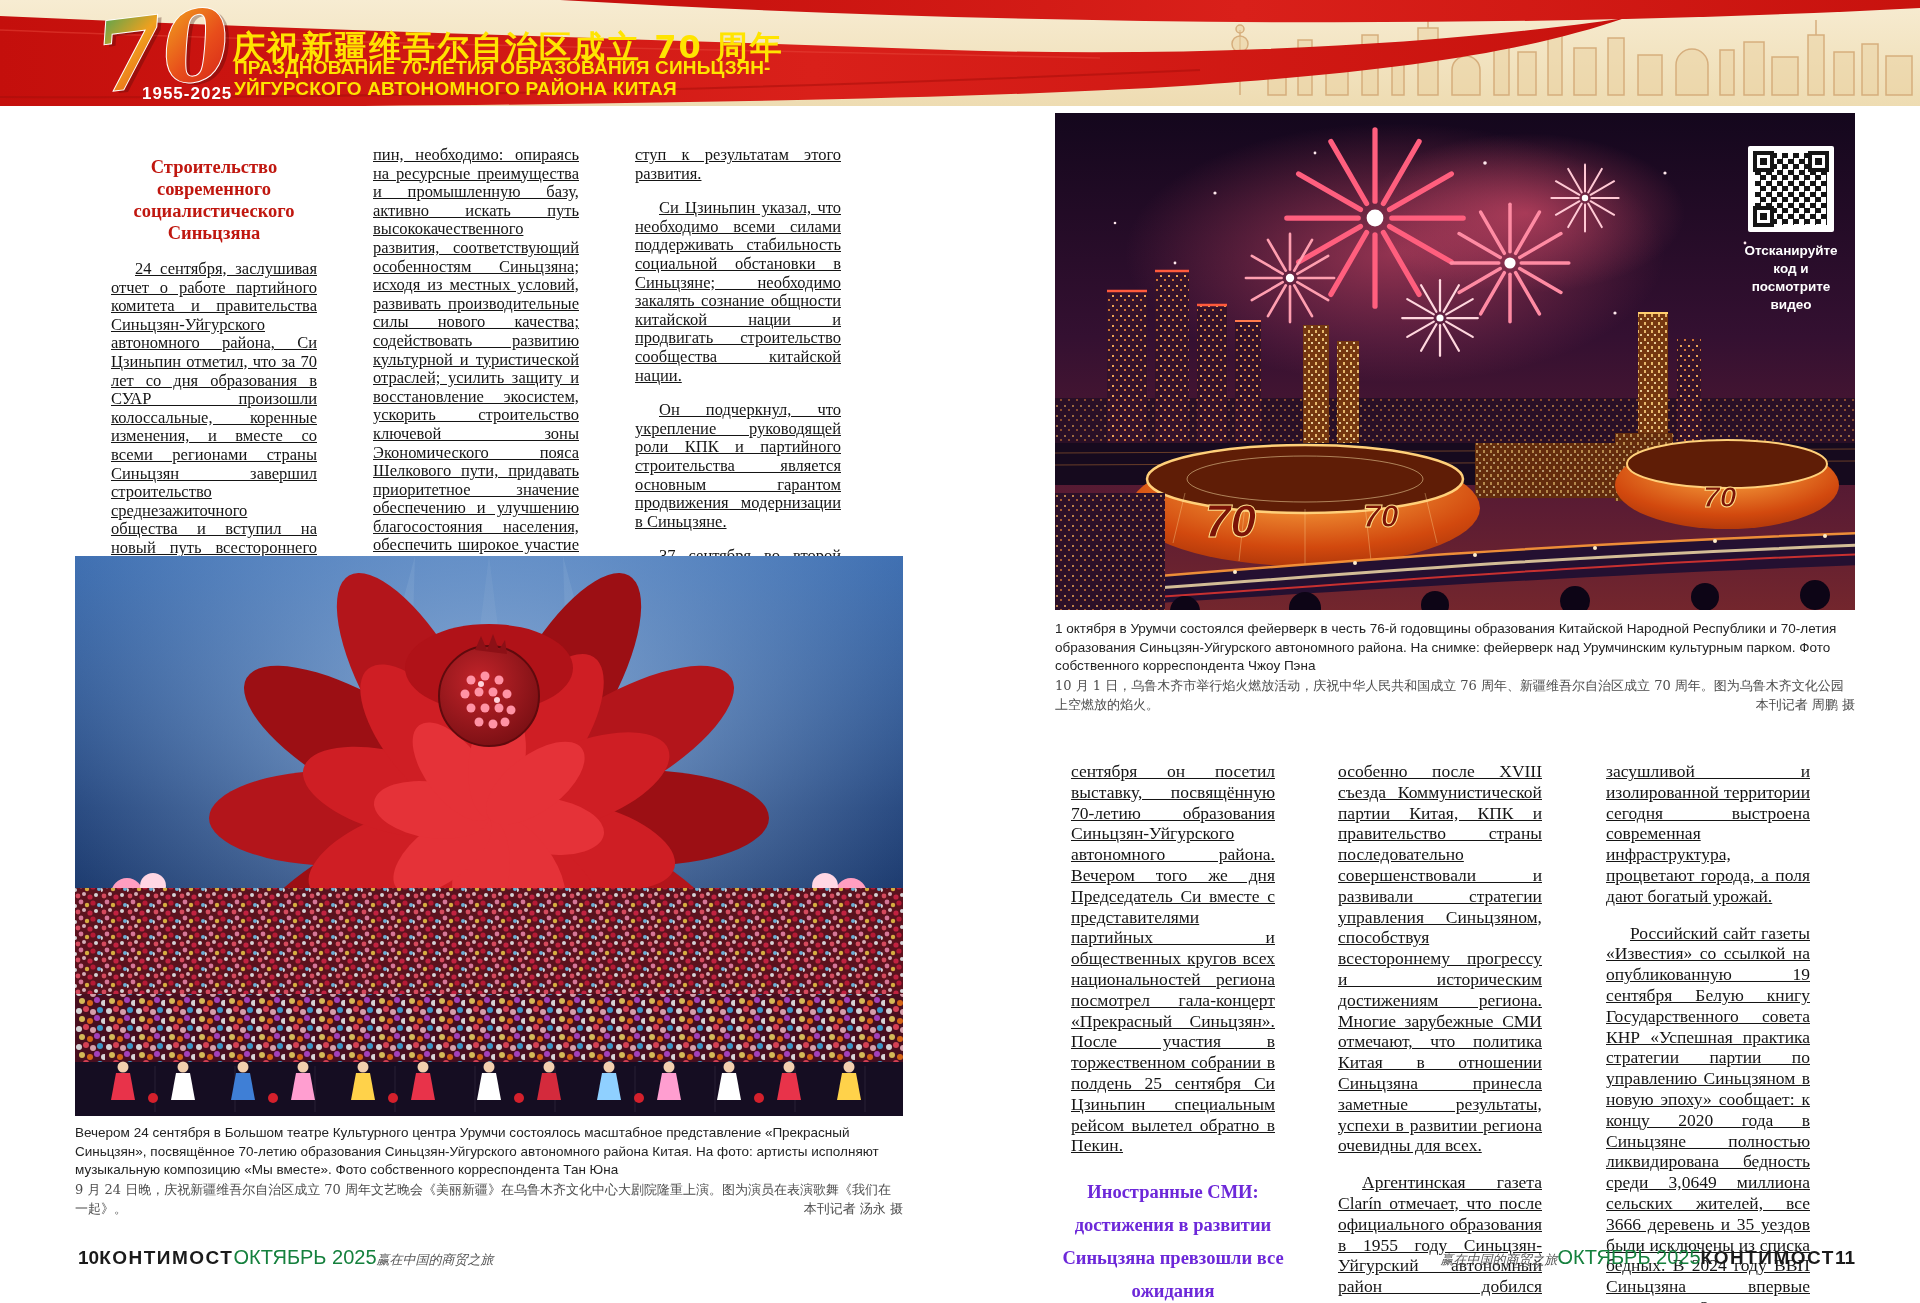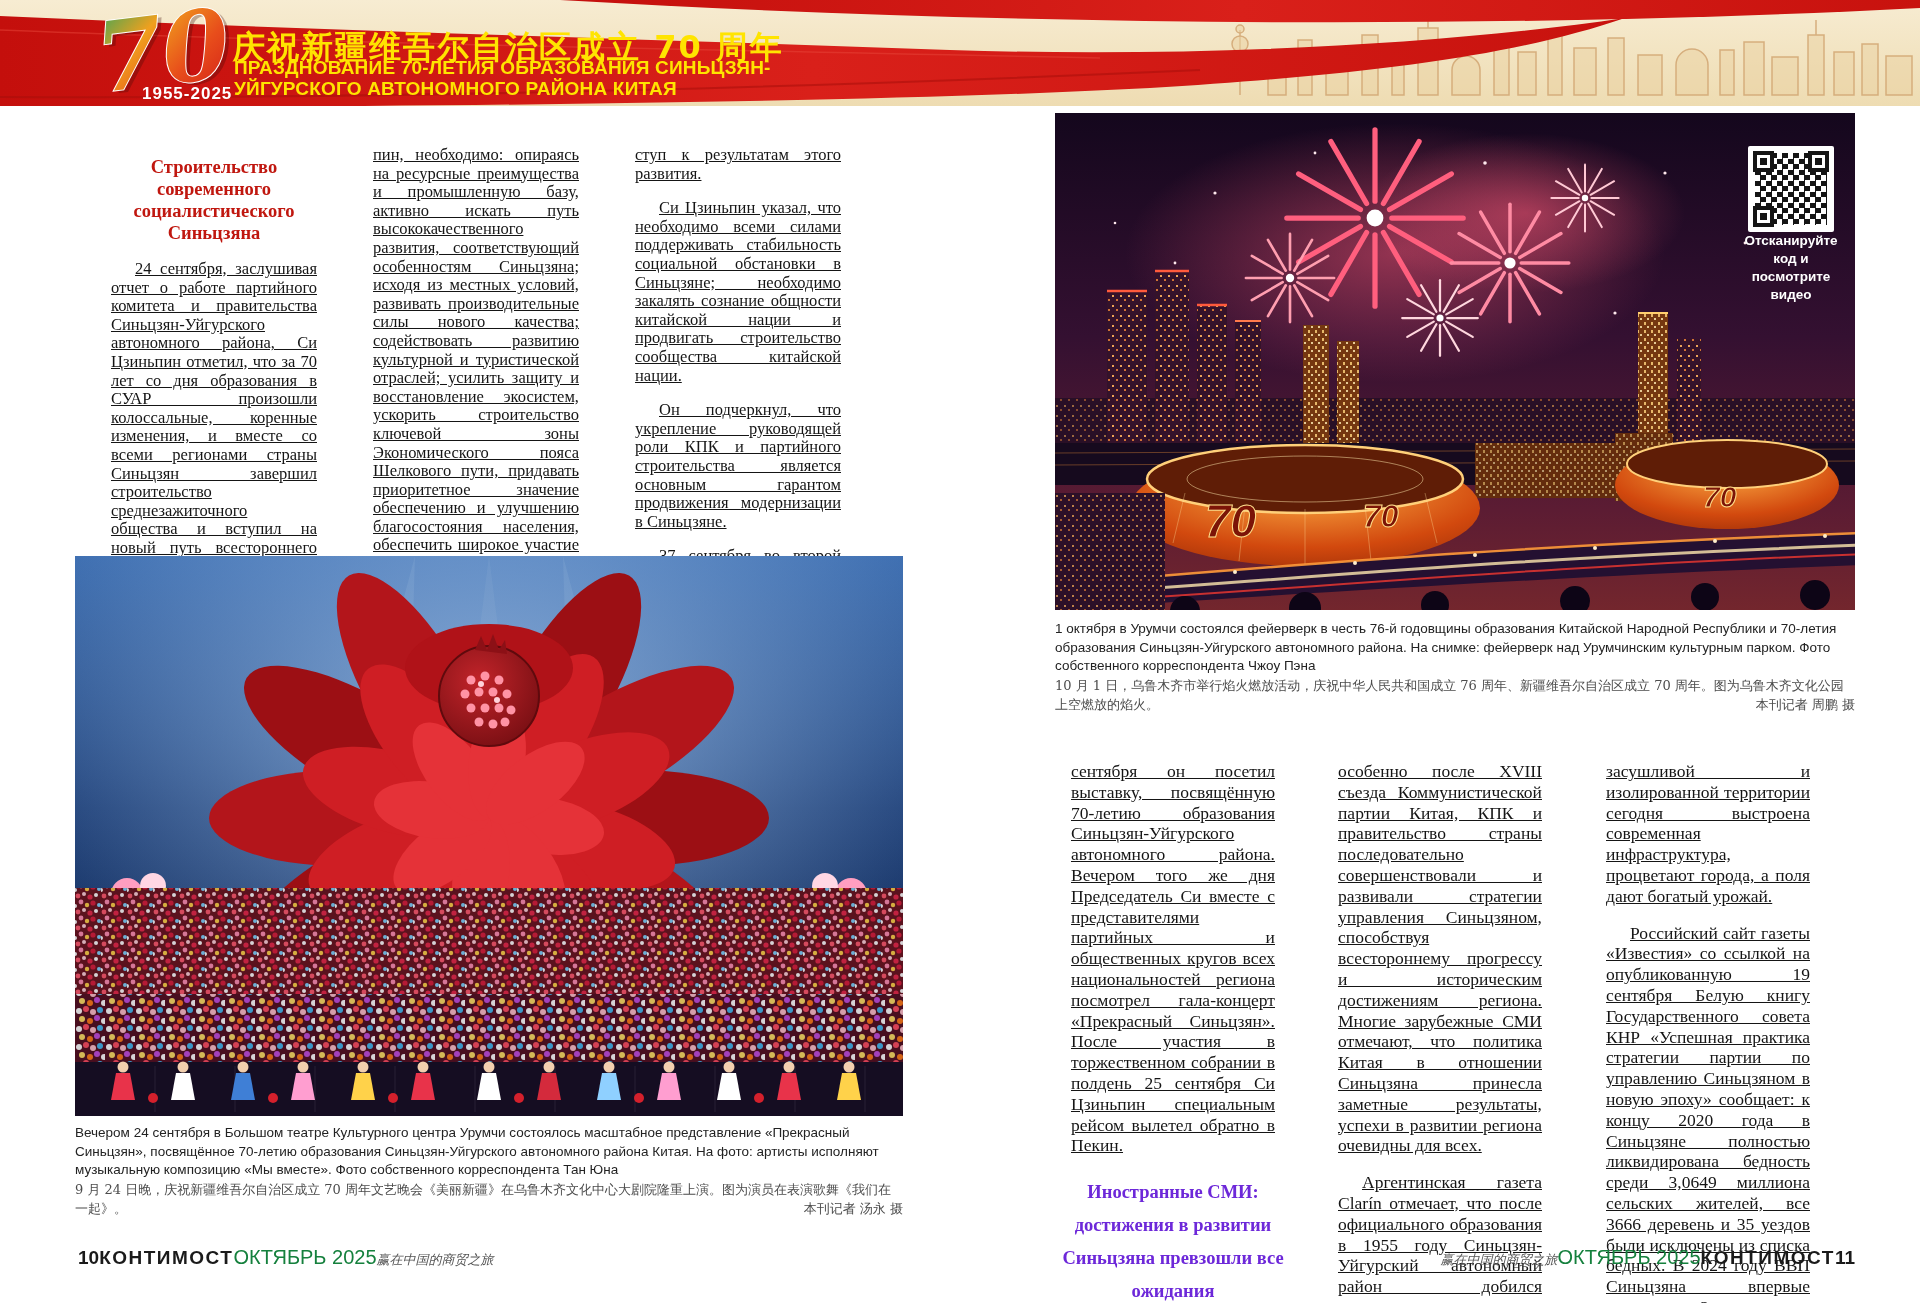--- a/index.html
+++ b/index.html
@@ -41,21 +41,21 @@
   .credit{position:absolute;right:0;bottom:0;text-align:right;}
   
   .qr-wrap{position:absolute;left:1736px;top:146px;width:110px;text-align:center;}
   .qr{width:86px;height:86px;background:#fff;position:relative;margin:0 auto;border-radius:2px;}
   .qr-pattern{position:absolute;inset:7px;
       background:conic-gradient(#151515 25%,#fff 0 50%,#151515 0 75%,#fff 0);
       background-size:11px 11px;}
   .finder{position:absolute;width:21px;height:21px;border:4px solid #151515;background:#fff;box-sizing:border-box;}
   .finder::after{content:"";position:absolute;inset:3px;background:#151515;}
   .f-tl{left:5px;top:5px}.f-tr{right:5px;top:5px}.f-bl{left:5px;bottom:5px}
-  .qr-caption{margin-top:0;color:#fff;font-family:"Liberation Sans",sans-serif;
+  .qr-caption{margin-top:10px;color:#fff;font-family:"Liberation Sans",sans-serif;
               font-size:13.5px;line-height:18px;font-weight:bold;}
   
   .footer{position:absolute;top:1246px;font-family:"Liberation Sans",sans-serif;color:#1a1a1a;
           display:flex;align-items:baseline;white-space:nowrap;}
   .footer-left{left:78px;}
   .footer-right{right:65px;}
   .pgnum{font-weight:bold;font-size:19px;}
   .mag{font-weight:bold;font-size:19px;letter-spacing:1.5px;}
   .issue{font-size:20px;color:#15803d;}
   .slogan{font-family:"DejaVu Serif",serif;font-size:13px;color:#555;font-style:italic;}

